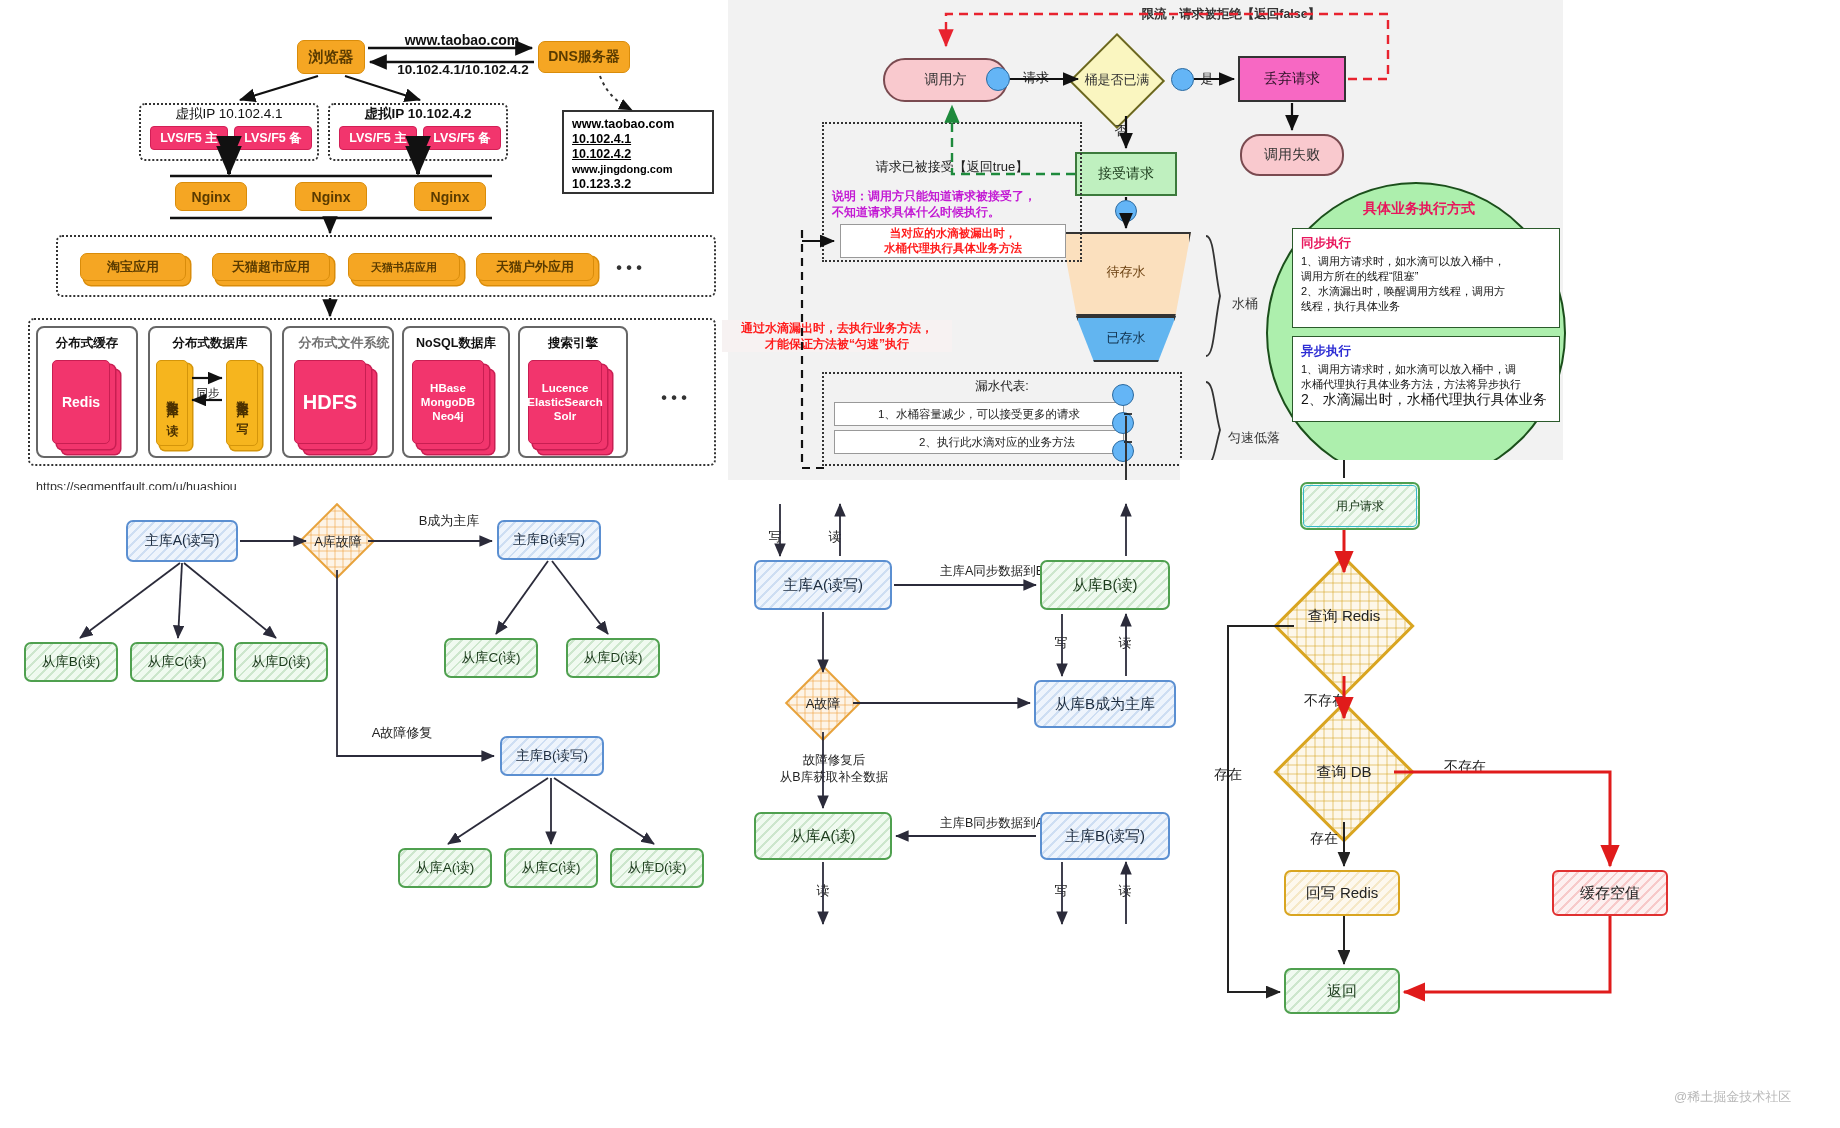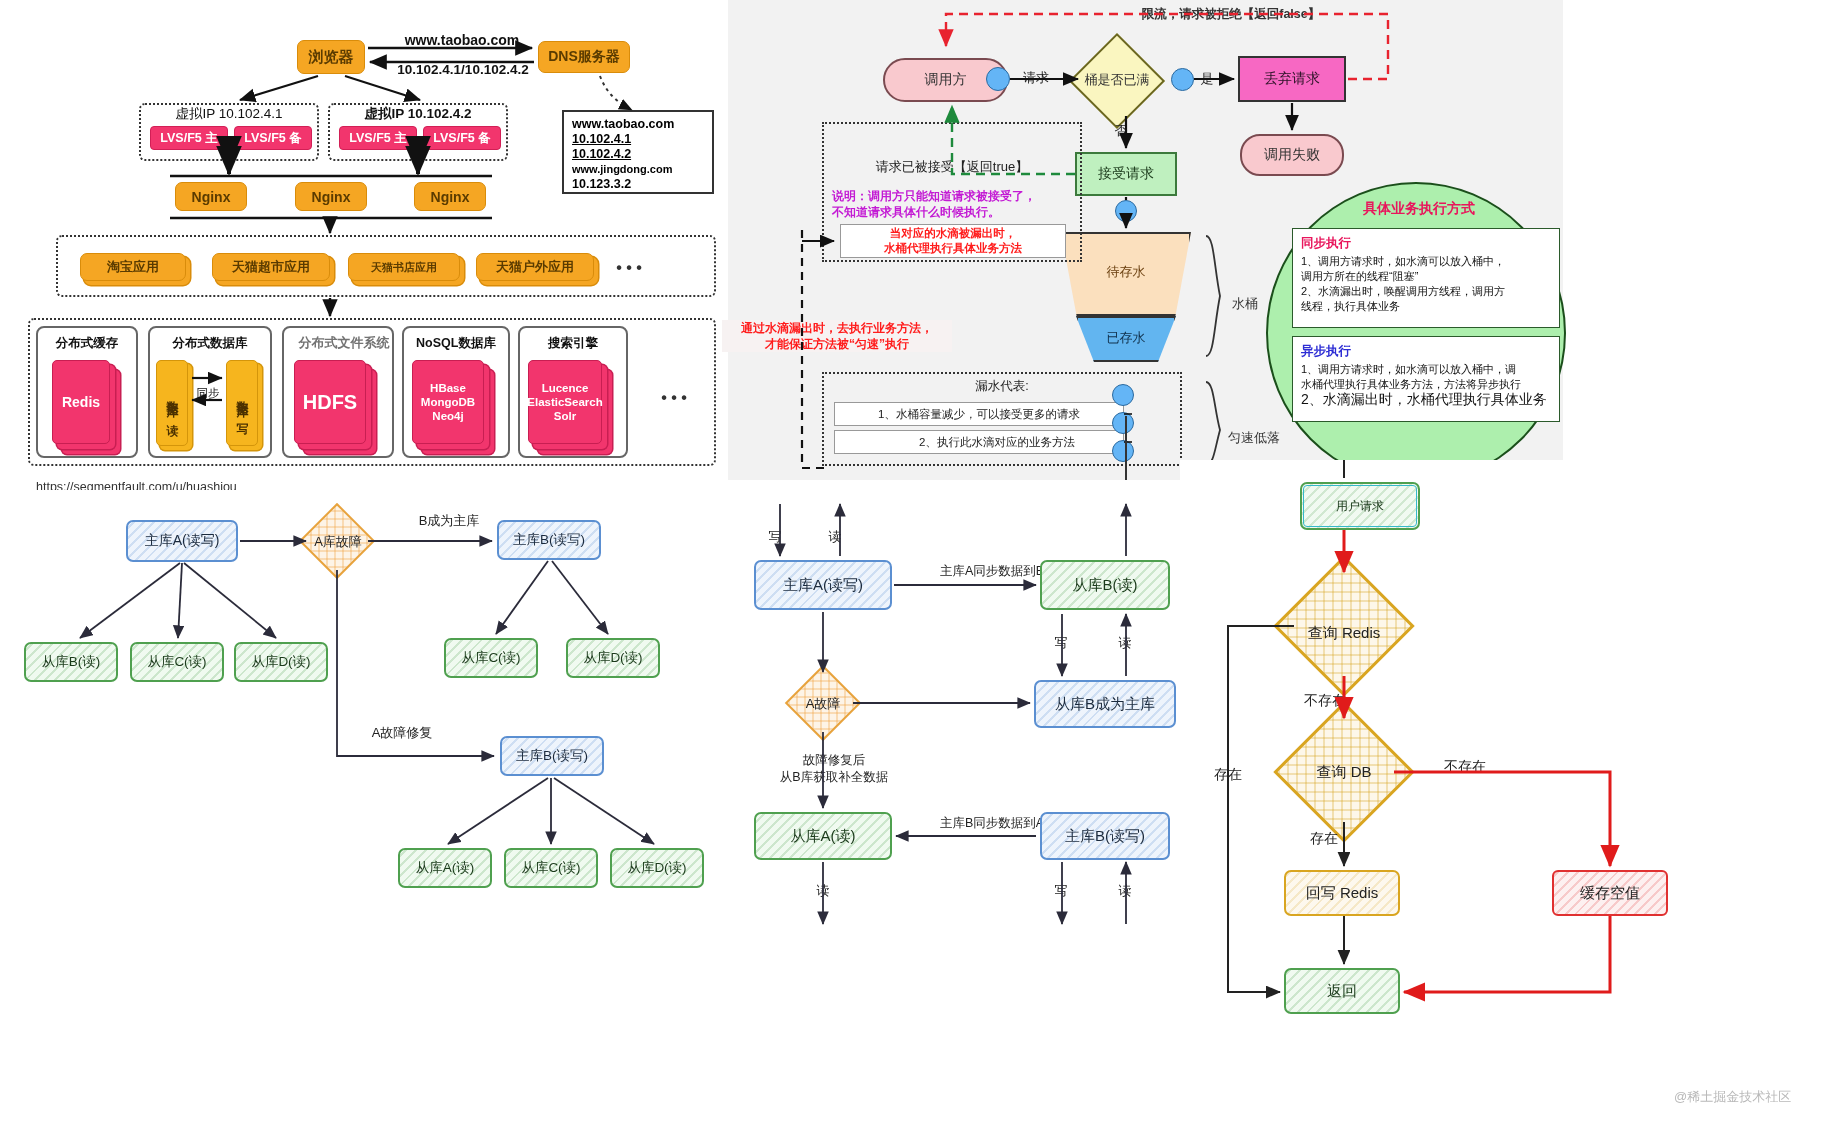--- a/index.html
+++ b/index.html
@@ -400,21 +400,21 @@
   </svg>
 </div>
 
 <div class="abs" style="left:1180px;top:460px;width:660px;height:668px;background:#fff;">
 
   <div class="abs ctr teal-green" style="left:104px;top:22px;width:120px;height:48px;font-size:12px;margin-left:16px;">用户请求</div>
 
   <div class="abs" style="left:114px;top:116px;width:100px;height:100px;">
     <div class="gold-diamond" style="width:100%;height:100%;"></div>
   </div>
-  <div class="abs ctr" style="left:106px;top:162px;width:116px;height:22px;font-size:15px;color:#222;">查询 Redis</div>
+  <div class="abs ctr" style="left:106px;top:145px;width:116px;height:22px;font-size:15px;color:#222;">查询 Redis</div>
 
   <div class="abs ctr" style="left:120px;top:232px;width:50px;height:18px;font-size:14px;color:#222;">不存在</div>
 
   <div class="abs" style="left:114px;top:262px;width:100px;height:100px;">
     <div class="gold-diamond" style="width:100%;height:100%;"></div>
   </div>
   <div class="abs ctr" style="left:110px;top:301px;width:108px;height:22px;font-size:15px;color:#222;">查询 DB</div>
 
   <div class="abs ctr" style="left:258px;top:298px;width:54px;height:18px;font-size:14px;color:#222;">不存在</div>
 

